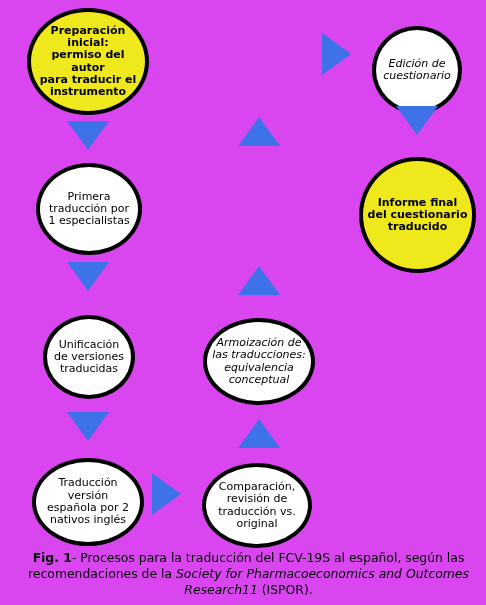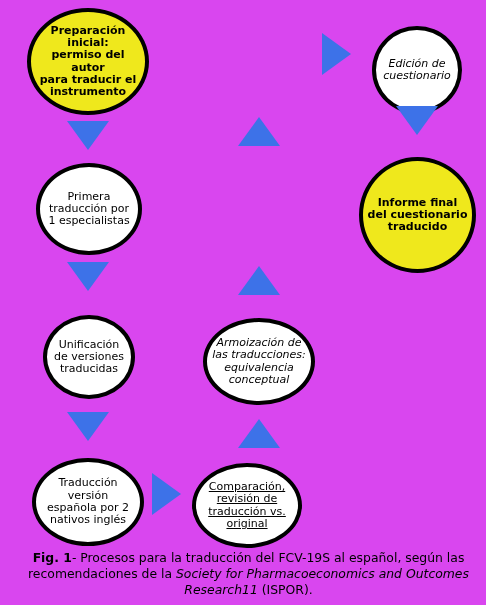--- a/index.html
+++ b/index.html
@@ -136,21 +136,21 @@
 
     <div class="node fill-white" style="left:203px; top:318px; width:112px; height:87px;font-style:italic;">
       <span class="node-label">Armoización de
 las traducciones:
 equivalencia
 conceptual</span>
     </div>
 
     <div class="arrow up" style="left:238px; top:419px;"></div>
 
-    <div class="node fill-white" style="left:192px; top:463px; width:110px; height:85px;text-decoration:underline;">
+    <div class="node fill-white" style="left:202px; top:463px; width:110px; height:85px;">
       <span class="node-label">Comparación,
 revisión de
 traducción vs.
 original</span>
     </div>
 
     <div class="arrow right" style="left:152px; top:473px;"></div>
 
     <div class="arrow right" style="left:322px; top:33px;"></div>
 

